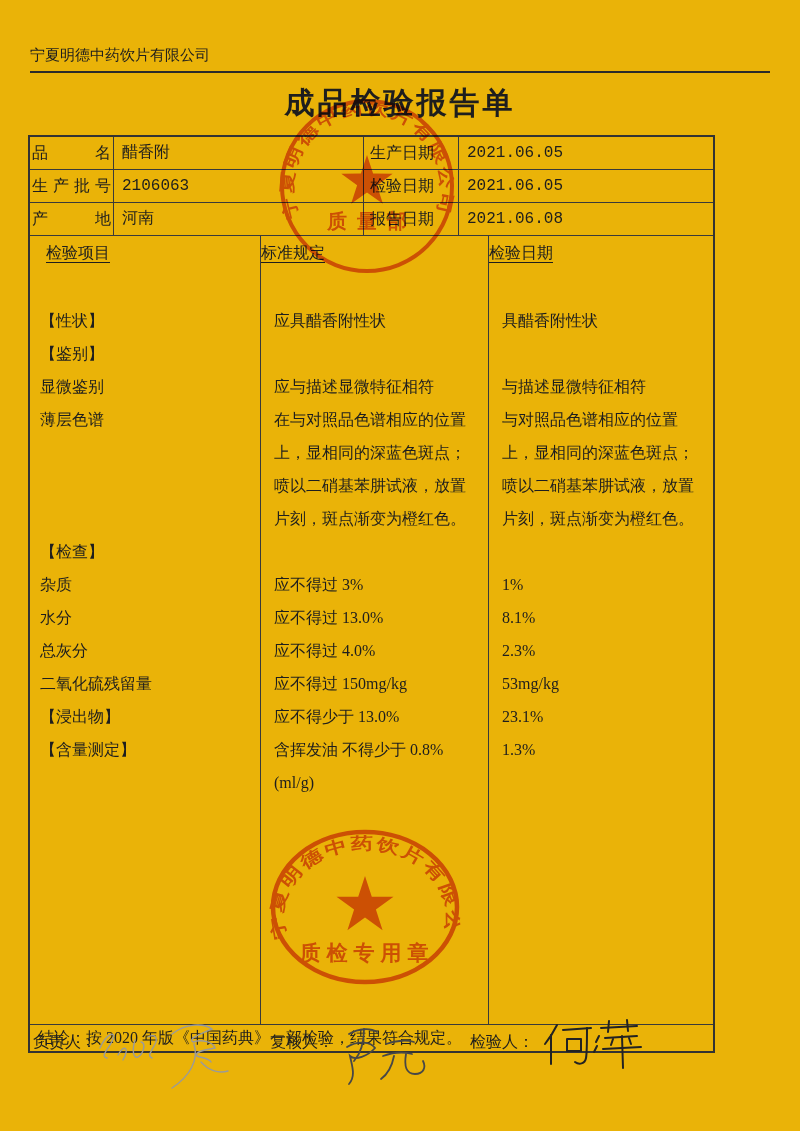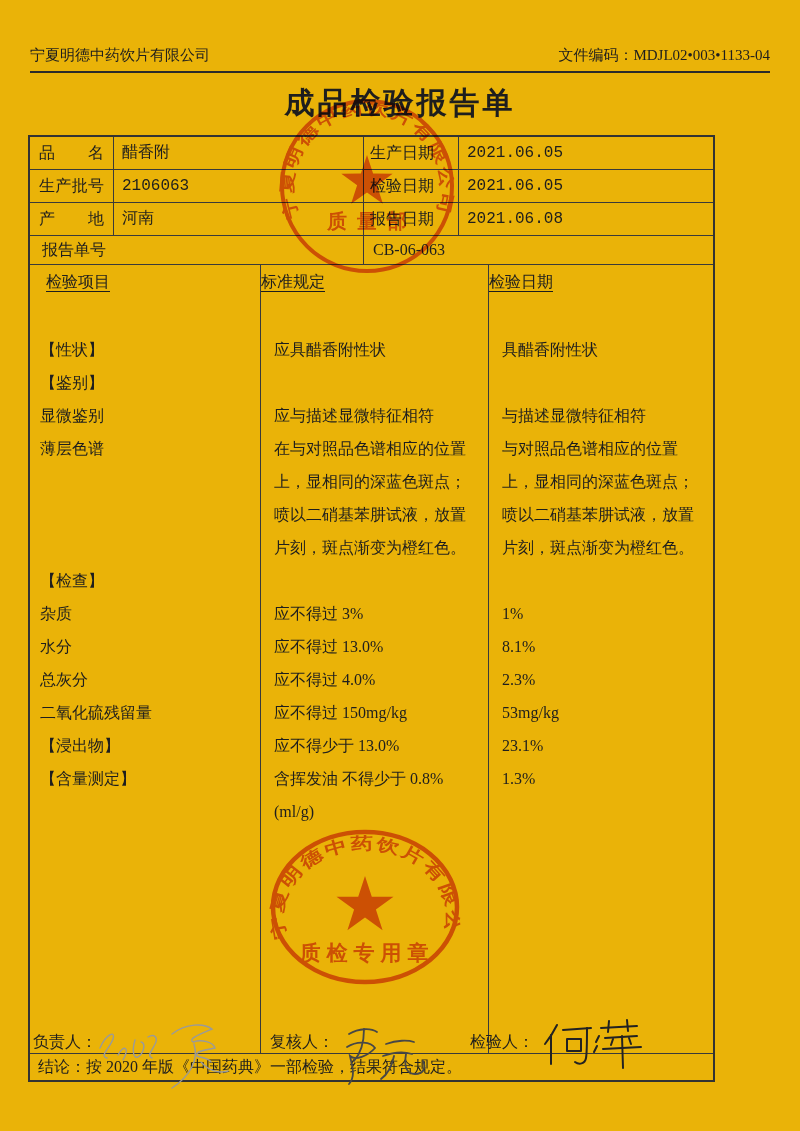--- a/index.html
+++ b/index.html
@@ -17,21 +17,21 @@
   
   .doc{position:absolute;left:28px;top:135px;width:687px;border:2px solid #333;box-sizing:border-box;background:transparent;}
   .doc *{box-sizing:border-box;}
   .g4{display:grid;grid-template-columns:84px 250px 95px 1fr;}
   .g2{display:grid;grid-template-columns:334px 1fr;}
   .g3{display:grid;grid-template-columns:231px 228px 1fr;}
   .row{display:contents;}
 
   .cell{font-size:16px;line-height:32px;height:33px;border-bottom:1px solid #3a3a3a;white-space:nowrap;}
   .br{border-right:1px solid #3a3a3a;}
-  .lbl{padding:0 9px;text-align:justify;text-align-last:justify;}
+  .lbl{padding:0 2px;text-align:justify;text-align-last:justify;}
   .val{padding-left:8px;font-family:Liberation Mono, monospace;}
   .dlbl{padding-left:6px;}
   .rcell{height:29px;line-height:28px;border-bottom:1px solid #3a3a3a;font-size:16px;}
   .rlbl{padding-left:12px;}
   .rval{padding-left:9px;}
 
   .h3cell{height:32px;padding-top:7px;font-size:16px;}
   .ul{text-decoration:underline;text-underline-offset:4px;}
   .h-item{padding-left:16px;}
   .h-c{text-align:left;}
@@ -52,21 +52,20 @@
   
   .stamp{position:absolute;opacity:.82;mix-blend-mode:multiply;pointer-events:none;}
 </style>
 </head>
 <body>
 
 <div id="page">
 
   <div class="hdr">
     <span>宁夏明德中药饮片有限公司</span>
-    <span class="code"><span>文件编码：</span><span>MDJL02•003•1133-04</span></span>
   </div>
 
   <div class="title">成品检验报告单</div>
 
   <div class="doc">
 
     <div class="g4">
       <div class="row">
         <div class="cell br lbl">品名</div>
         <div class="cell br val">醋香附</div>
@@ -80,24 +79,20 @@
         <div class="cell val">2021.06.05</div>
       </div>
       <div class="row">
         <div class="cell br lbl">产地</div>
         <div class="cell br val">河南</div>
         <div class="cell br dlbl">报告日期</div>
         <div class="cell val">2021.06.08</div>
       </div>
     </div>
 
-    <div class="g2">
-      <div class="rcell br rlbl">报告单号</div>
-      <div class="rcell rval">CB-06-063</div>
-    </div>
 
     <div class="g3">
       <div class="row">
         <div class="h3cell br h-item"><span class="ul">检验项目</span></div>
         <div class="h3cell br h-c"><span class="ul">标准规定</span></div>
         <div class="h3cell h-c"><span class="ul">检验日期</span></div>
       </div>
 
       <div class="row">
         <div class="sp36 br"></div><div class="sp36 br"></div><div class="sp36"></div>

